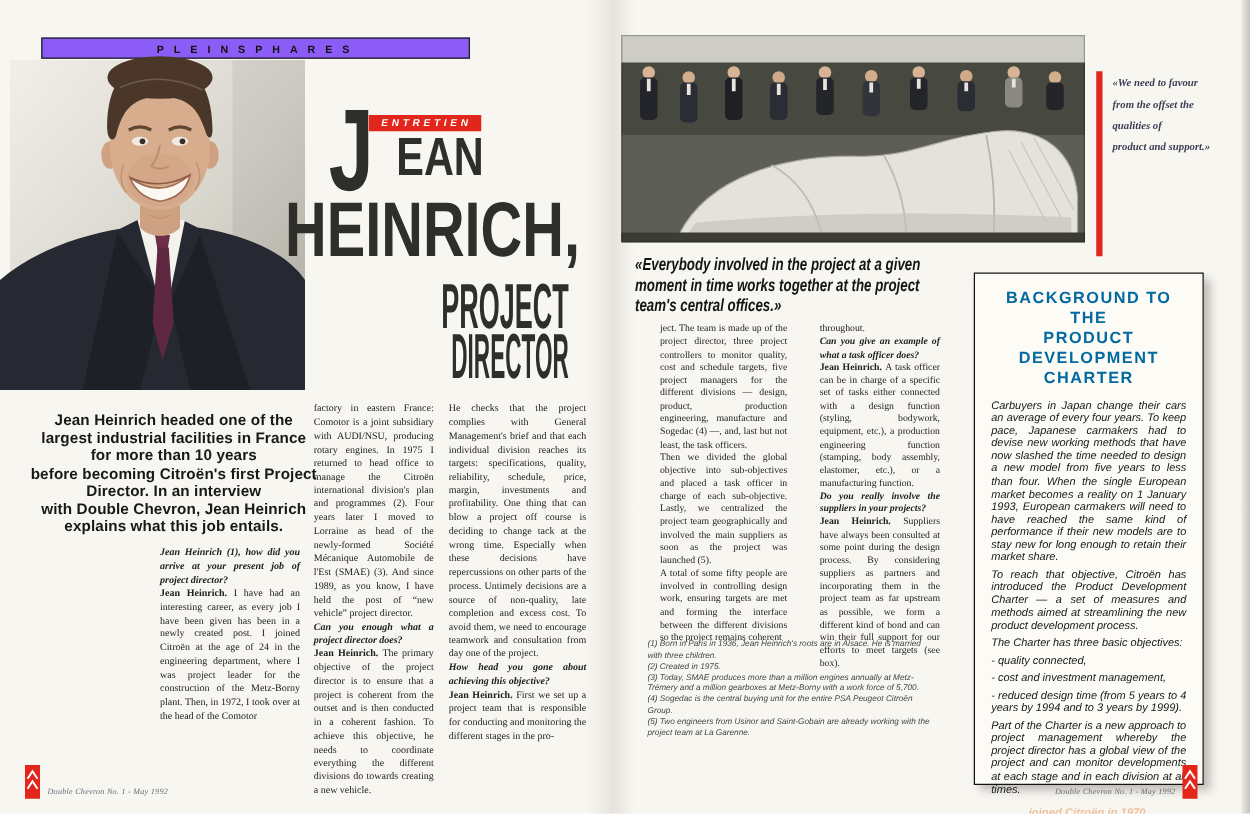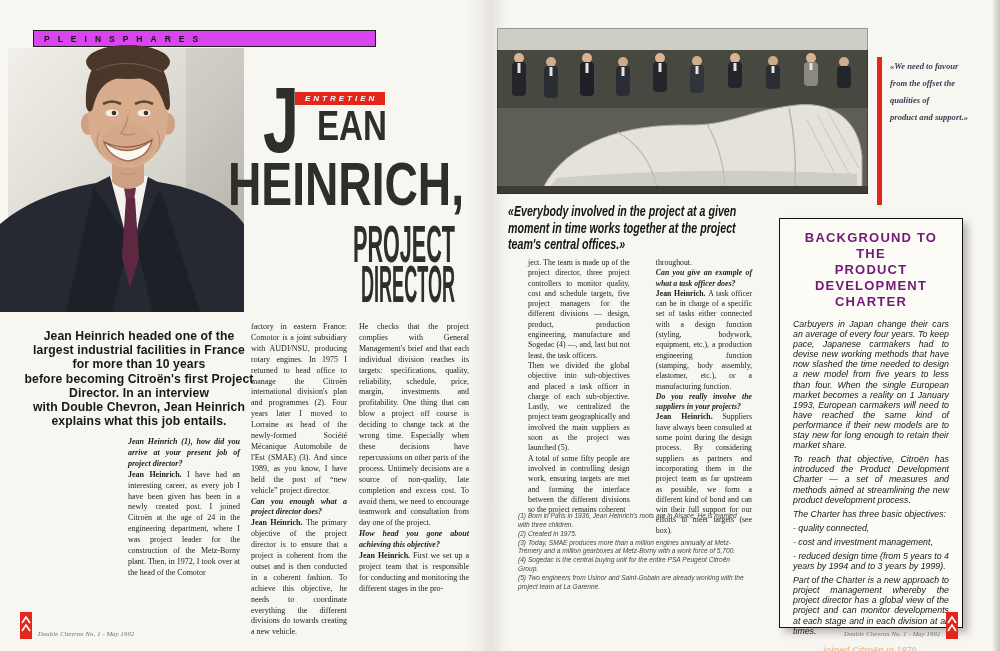--- a/index.html
+++ b/index.html
@@ -8,22 +8,22 @@
             background:#f8f6f1; overflow:hidden; }
 
   
   .gutter { position:absolute; left:468px; top:0; width:40px; height:651px;
     background:linear-gradient(to right, rgba(0,0,0,0) 0%, rgba(60,55,45,0.06) 40%, rgba(60,55,45,0.10) 55%, rgba(0,0,0,0) 100%); }
   .scan-edge { position:absolute; right:0; top:0; width:7px; height:651px;
     background:linear-gradient(to right,#eceae4,#c7c4bc); }
 
   
   .banner { position:absolute; left:33px; top:30px; width:343px; height:17px;
-    background:#d946ef; border:1px solid #1c1c1c; display:flex; align-items:center;
-    justify-content:flex-start; padding:0 6px 0 10px; z-index:1;
+    background:#8b5cf6; border:1px solid #1c1c1c; display:flex; align-items:center;
+    justify-content:center; padding:0 6px 0 10px; z-index:1;
     font-family:"Liberation Sans",sans-serif; font-weight:bold; font-size:8.5px;
     letter-spacing:8px; color:#111; }
   .portrait { position:absolute; left:0; top:26px; width:252px; height:286px; z-index:2; }
   .badge { position:absolute; left:295px; top:92px; z-index:4; background:#e2261c;
     color:#fff; font-family:"Liberation Sans",sans-serif; font-weight:bold;
     font-style:italic; font-size:8px; letter-spacing:3px; padding:2px 8px 2px 10px; }
   .title-svg { position:absolute; left:215px; top:78px; width:248px; height:232px; z-index:3; }
   .title-svg text { font-family:"Liberation Sans",sans-serif; font-weight:bold; fill:#2e2e2a; }
 
   .intro { position:absolute; left:14px; top:329px; width:250px; z-index:3;
@@ -65,21 +65,21 @@
   .footnotes { position:absolute; left:518px; top:512px; width:230px;
     font-family:"Liberation Sans",sans-serif; font-style:italic; font-size:6.6px;
     line-height:8.6px; color:#45454a; }
   .footnote { margin-bottom:0.5px; }
 
   .sidebar { position:absolute; left:779px; top:218px; width:184px; height:410px;
     background:#fcfbf6; border:1.5px solid #141414; padding:11px 9px 8px 9px;
     box-shadow:5px 5px 7px rgba(50,45,35,0.30); z-index:2; }
   .sidebar-title { font-family:"Liberation Sans",sans-serif; font-weight:bold;
     font-size:13px; line-height:16px; letter-spacing:1.2px; text-align:center;
-    color:#701a75; white-space:pre-line; margin-bottom:9px; }
+    color:#0369a1; white-space:pre-line; margin-bottom:9px; }
   .sidebar-body { font-family:"Liberation Sans",sans-serif; font-style:italic;
     font-size:8.8px; line-height:10.1px; text-align:justify; color:#161616; }
   .sidebar-paragraph { margin:4px; }
   .bleed { margin-top:9px; text-align:center; font-family:"Liberation Sans",sans-serif;
     font-weight:bold; font-style:italic; font-size:9px; line-height:11px;
     color:rgba(230,150,90,0.55); }
 </style>
 </head>
 <body>
 

